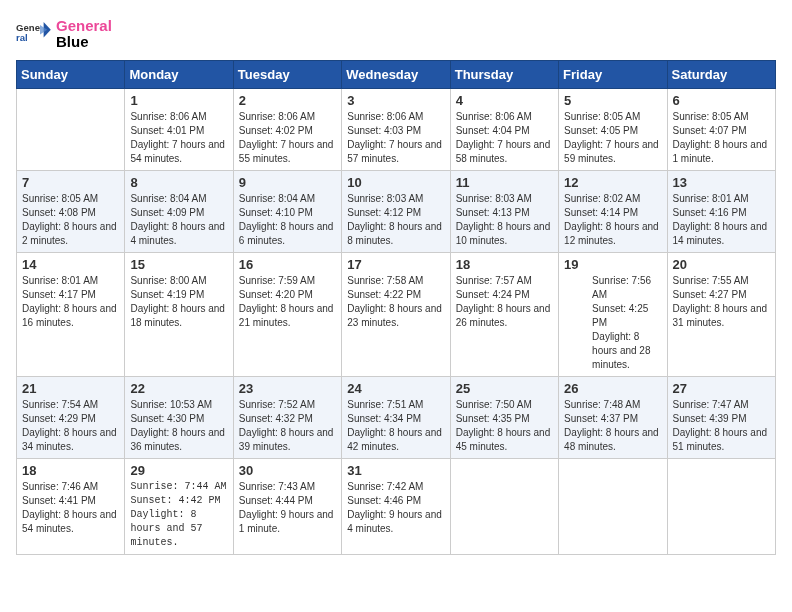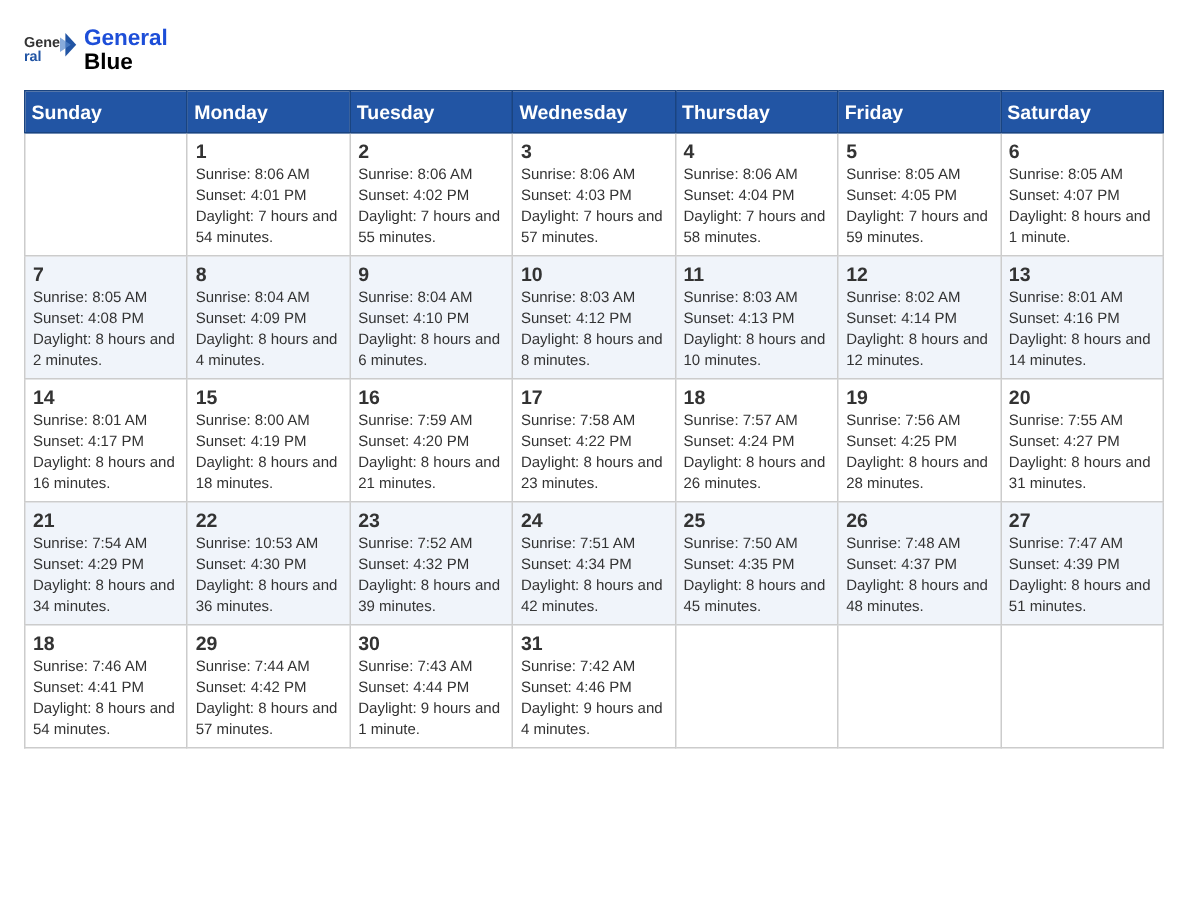--- a/index.html
+++ b/index.html
@@ -85,21 +85,21 @@
 
 <div class="header-area">
   <div class="logo">
   <svg width="36" height="36" viewBox="0 0 60 50" xmlns="http://www.w3.org/2000/svg">
     <text x="0" y="20" font-size="16" font-weight="bold" font-family="Arial" fill="#333">Gene</text>
     <text x="0" y="36" font-size="16" font-weight="bold" font-family="Arial" fill="#2255a4">ral</text>
     <polygon points="46,5 58,18 46,31" fill="#2255a4"></polygon>
     <polygon points="40,10 52,18 40,26" fill="#5588cc" opacity="0.7"></polygon>
   </svg>
   <div style="display:flex;flex-direction:column;line-height:1.1;">
-    <span style="font-size:15px;font-weight:bold;color:#1d4ed8;">General</span>
+    <span style="font-size:15px;font-weight:bold;color:#ec4899;">General</span>
     <span style="font-size:15px;font-weight:bold;color:#000000;">Blue</span>
   </div>
 </div>
   <div class="title-area">
     <div class="month-title"></div>
     <div class="location-title"></div>
   </div>
 </div>
 
 <table class="calendar-table">
@@ -224,21 +224,21 @@
 Daylight: 8 hours and 23 minutes.</div>
         </td>
         <td>
           <div class="day-number">18</div>
           <div class="day-info" style="white-space: pre-line;">Sunrise: 7:57 AM
 Sunset: 4:24 PM
 Daylight: 8 hours and 26 minutes.</div>
         </td>
         <td>
           <div class="day-number">19</div>
-          <div class="day-info" style="white-space: pre-line;">Sunrise: 7:56 AM
+          <div class="day-info" style="white-space: pre-line; margin-left: 28px;">Sunrise: 7:56 AM
 Sunset: 4:25 PM
 Daylight: 8 hours and 28 minutes.</div>
         </td>
         <td>
           <div class="day-number">20</div>
           <div class="day-info" style="white-space: pre-line;">Sunrise: 7:55 AM
 Sunset: 4:27 PM
 Daylight: 8 hours and 31 minutes.</div>
         </td>
       </tr>
@@ -288,21 +288,21 @@
       </tr>
       <tr>
         <td>
           <div class="day-number">18</div>
           <div class="day-info" style="white-space: pre-line;">Sunrise: 7:46 AM
 Sunset: 4:41 PM
 Daylight: 8 hours and 54 minutes.</div>
         </td>
         <td>
           <div class="day-number">29</div>
-          <div class="day-info" style="white-space: pre-line;">Sunrise: 7:44 AM
+          <div class="day-info" style="white-space: pre-line; font-family: Liberation Mono, monospace;">Sunrise: 7:44 AM
 Sunset: 4:42 PM
 Daylight: 8 hours and 57 minutes.</div>
         </td>
         <td>
           <div class="day-number">30</div>
           <div class="day-info" style="white-space: pre-line;">Sunrise: 7:43 AM
 Sunset: 4:44 PM
 Daylight: 9 hours and 1 minute.</div>
         </td>
         <td>

